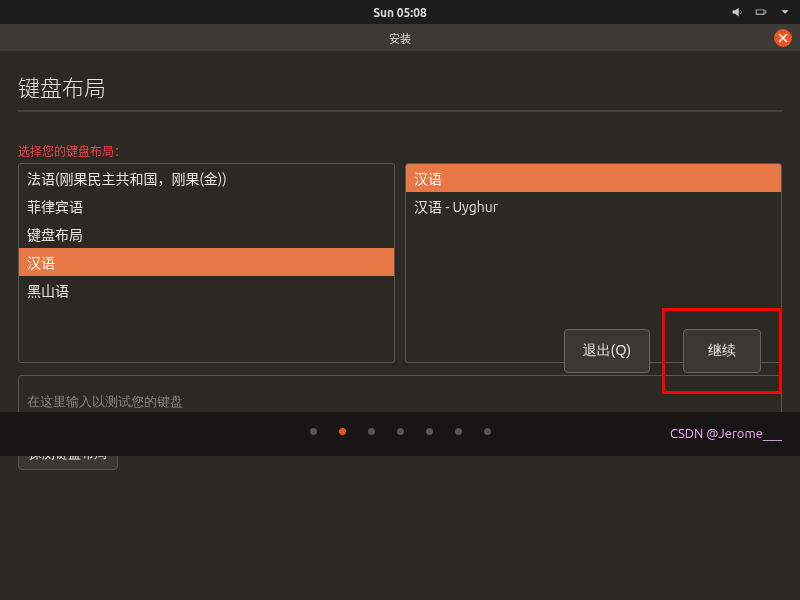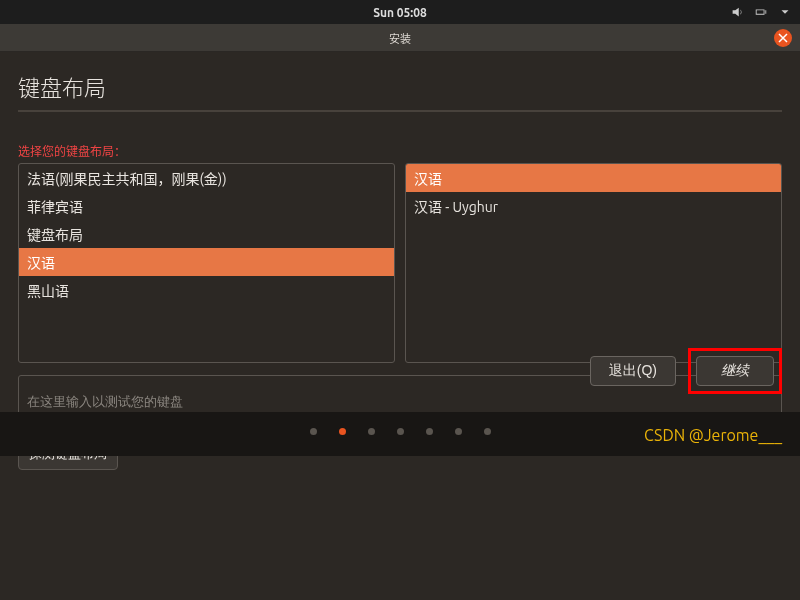--- a/index.html
+++ b/index.html
@@ -129,51 +129,51 @@
     right: 18px;
     bottom: 18px;
     display: flex;
     gap: 12px;
     align-items: center;
   }
   .btn {
     background: #3b3733;
     border: 1px solid #6a6560;
     border-radius: 4px;
-    padding: 5px 18px;
+    padding: 12px 18px;
     color: #e8e4df;
     font-size: 14px;
     cursor: pointer;
     min-width: 78px;
     text-align: center;
   }
   .highlight-box {
     border: 3px solid #ff0000;
     padding: 2px;
     display: inline-block;
   }
-  .highlight-box .btn { margin: 3px; font-style: italic; }
+  .highlight-box .btn { margin: 16px; }
   .bottom-strip {
     height: 44px;
     background: #181614;
     position: relative;
     display: flex;
     align-items: flex-start;
     justify-content: center;
     padding-top: 16px;
   }
   .dots { display: flex; gap: 22px; }
   .dot { width: 7px; height: 7px; border-radius: 50%; background: #5a554f; }
   .dot.active { background: #e95420; }
   .watermark {
     position: absolute;
     right: 18px;
     top: 14px;
-    font-size: 16px;
-    color: #eab308;
+    font-size: 13px;
+    color: #f0abfc;
   }
   
   .list-inner::-webkit-scrollbar { width: 8px; }
   .list-inner::-webkit-scrollbar-thumb { background: #5a5550; border-radius: 4px; }
 </style>
 </head>
 <body>
 
 <div class="topbar">
   <span>Sun 05:08</span>

